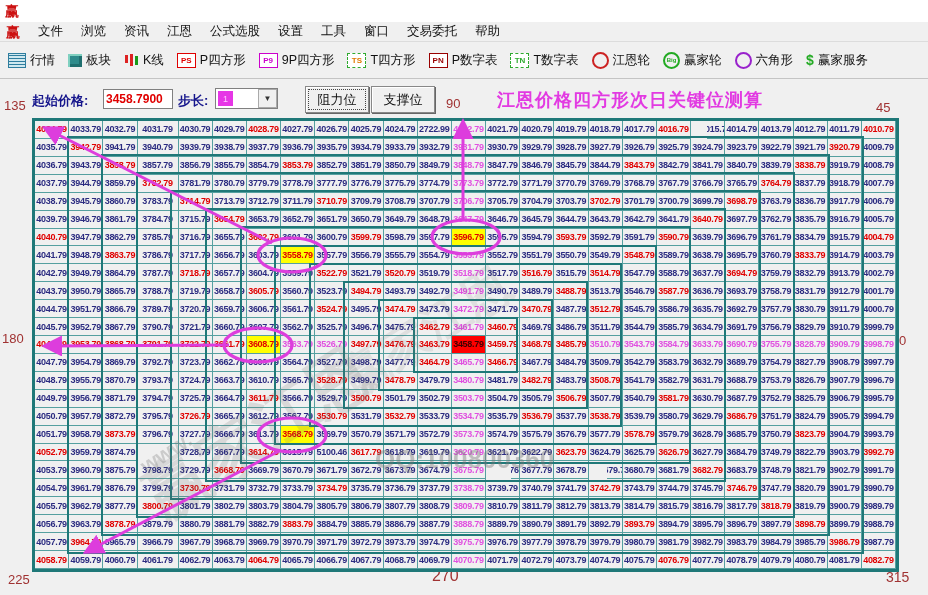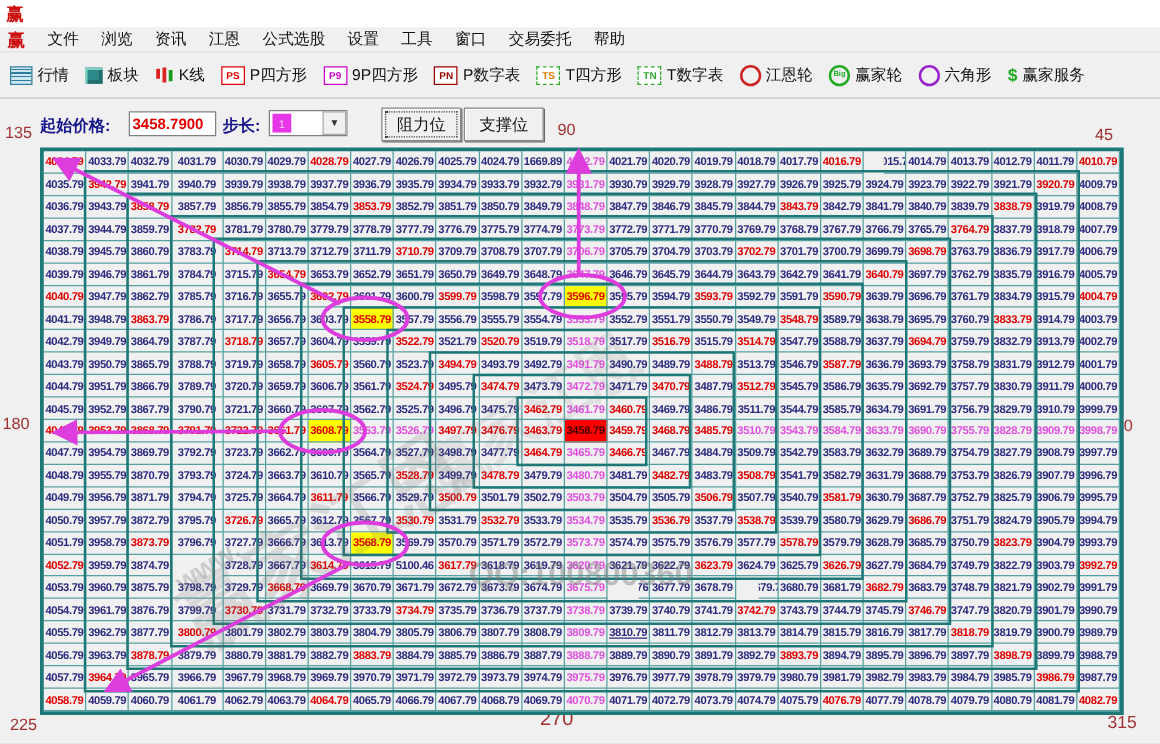--- a/index.html
+++ b/index.html
@@ -113,29 +113,29 @@
         <span>P四方形</span>
       </div>
       <div class="tb-item">
         <span class="tb-icon">
           <span class="i-badge" style="border: 1px solid rgb(204, 0, 204); color: rgb(204, 0, 204);">P9</span>
         </span>
         <span>9P四方形</span>
       </div>
       <div class="tb-item">
         <span class="tb-icon">
+          <span class="i-badge" style="border: 1px dashed rgb(47, 170, 47); color: rgb(224, 120, 0);">TS</span>
+        </span>
+        <span>T四方形</span>
+      </div>
+      <div class="tb-item">
+        <span class="tb-icon">
           <span class="i-badge" style="border: 1px solid rgb(153, 0, 0); color: rgb(153, 0, 0);">PN</span>
         </span>
         <span>P数字表</span>
-      </div>
-      <div class="tb-item">
-        <span class="tb-icon">
-          <span class="i-badge" style="border: 1px dashed rgb(47, 170, 47); color: rgb(224, 120, 0);">TS</span>
-        </span>
-        <span>T四方形</span>
       </div>
       <div class="tb-item">
         <span class="tb-icon">
           <span class="i-badge" style="border: 1px dashed rgb(47, 170, 47); color: rgb(47, 170, 47);">TN</span>
         </span>
         <span>T数字表</span>
       </div>
       <div class="tb-item">
         <span class="tb-icon">
           <span class="i-ring" style="border: 2px solid rgb(204, 34, 34); color: rgb(204, 34, 34);"></span>
@@ -164,20 +164,21 @@
 
   <span class="ctl-label" style="left:32px;top:92px;">起始价格:</span>
   <input class="price-input" value="3458.7900" style="">
   <span class="ctl-label" style="left:178px;top:92px;">步长:</span>
   <div class="combo">
     <span class="step-sel">1</span>
     <span class="combo-btn">▼</span>
   </div>
   <div class="btn focused" style="left:305px;">阻力位</div>
   <div class="btn" style="left:371px;">支撑位</div>
+  <span class="heading">江恩价格四方形次日关键位测算</span>
 
   <span class="angle" style="left:4px;top:98px;">135</span>
   <span class="angle" style="left:446px;top:96px;">90</span>
   <span class="angle" style="left:876px;top:100px;">45</span>
   <span class="angle" style="left:2px;top:331px;">180</span>
   <span class="angle" style="left:899px;top:333px;">0</span>
   <span class="angle" style="left:8px;top:572px;">225</span>
   <span class="angle" style="left:432px;top:567px;font-size:16px;">270</span>
   <span class="angle" style="left:886px;top:569px;font-size:14px;">315</span>
 
@@ -186,21 +187,21 @@
       <div class="cell" style="color: rgb(43, 43, 128);">4033.79</div>
       <div class="cell" style="color: rgb(43, 43, 128);">4032.79</div>
       <div class="cell" style="color: rgb(43, 43, 128);">4031.79</div>
       <div class="cell" style="color: rgb(43, 43, 128);">4030.79</div>
       <div class="cell" style="color: rgb(43, 43, 128);">4029.79</div>
       <div class="cell" style="color: rgb(224, 0, 0);">4028.79</div>
       <div class="cell" style="color: rgb(43, 43, 128);">4027.79</div>
       <div class="cell" style="color: rgb(43, 43, 128);">4026.79</div>
       <div class="cell" style="color: rgb(43, 43, 128);">4025.79</div>
       <div class="cell" style="color: rgb(43, 43, 128);">4024.79</div>
-      <div class="cell" style="color: rgb(43, 43, 128);">1669.89</div>
+      <div class="cell" style="color: rgb(43, 43, 128);">2722.99</div>
       <div class="cell" style="color: rgb(224, 80, 224);">4022.79</div>
       <div class="cell" style="color: rgb(43, 43, 128);">4021.79</div>
       <div class="cell" style="color: rgb(43, 43, 128);">4020.79</div>
       <div class="cell" style="color: rgb(43, 43, 128);">4019.79</div>
       <div class="cell" style="color: rgb(43, 43, 128);">4018.79</div>
       <div class="cell" style="color: rgb(43, 43, 128);">4017.79</div>
       <div class="cell" style="color: rgb(224, 0, 0);">4016.79</div>
       <div class="cell" style="color: rgb(43, 43, 128); margin-left: 16px;">4015.79</div>
       <div class="cell" style="color: rgb(43, 43, 128);">4014.79</div>
       <div class="cell" style="color: rgb(43, 43, 128);">4013.79</div>
@@ -713,21 +714,21 @@
       <div class="cell" style="color: rgb(224, 0, 0);">3800.79</div>
       <div class="cell" style="color: rgb(43, 43, 128);">3801.79</div>
       <div class="cell" style="color: rgb(43, 43, 128);">3802.79</div>
       <div class="cell" style="color: rgb(43, 43, 128);">3803.79</div>
       <div class="cell" style="color: rgb(43, 43, 128);">3804.79</div>
       <div class="cell" style="color: rgb(43, 43, 128);">3805.79</div>
       <div class="cell" style="color: rgb(43, 43, 128);">3806.79</div>
       <div class="cell" style="color: rgb(43, 43, 128);">3807.79</div>
       <div class="cell" style="color: rgb(43, 43, 128);">3808.79</div>
       <div class="cell" style="color: rgb(224, 80, 224);">3809.79</div>
-      <div class="cell" style="color: rgb(43, 43, 128); text-decoration: underline;">3810.79</div>
+      <div class="cell" style="color: rgb(43, 43, 128);">3810.79</div>
       <div class="cell" style="color: rgb(43, 43, 128);">3811.79</div>
       <div class="cell" style="color: rgb(43, 43, 128);">3812.79</div>
       <div class="cell" style="color: rgb(43, 43, 128);">3813.79</div>
       <div class="cell" style="color: rgb(43, 43, 128);">3814.79</div>
       <div class="cell" style="color: rgb(43, 43, 128);">3815.79</div>
       <div class="cell" style="color: rgb(43, 43, 128);">3816.79</div>
       <div class="cell" style="color: rgb(43, 43, 128);">3817.79</div>
       <div class="cell" style="color: rgb(224, 0, 0);">3818.79</div>
       <div class="cell" style="color: rgb(43, 43, 128);">3819.79</div>
       <div class="cell" style="color: rgb(43, 43, 128);">3900.79</div>

